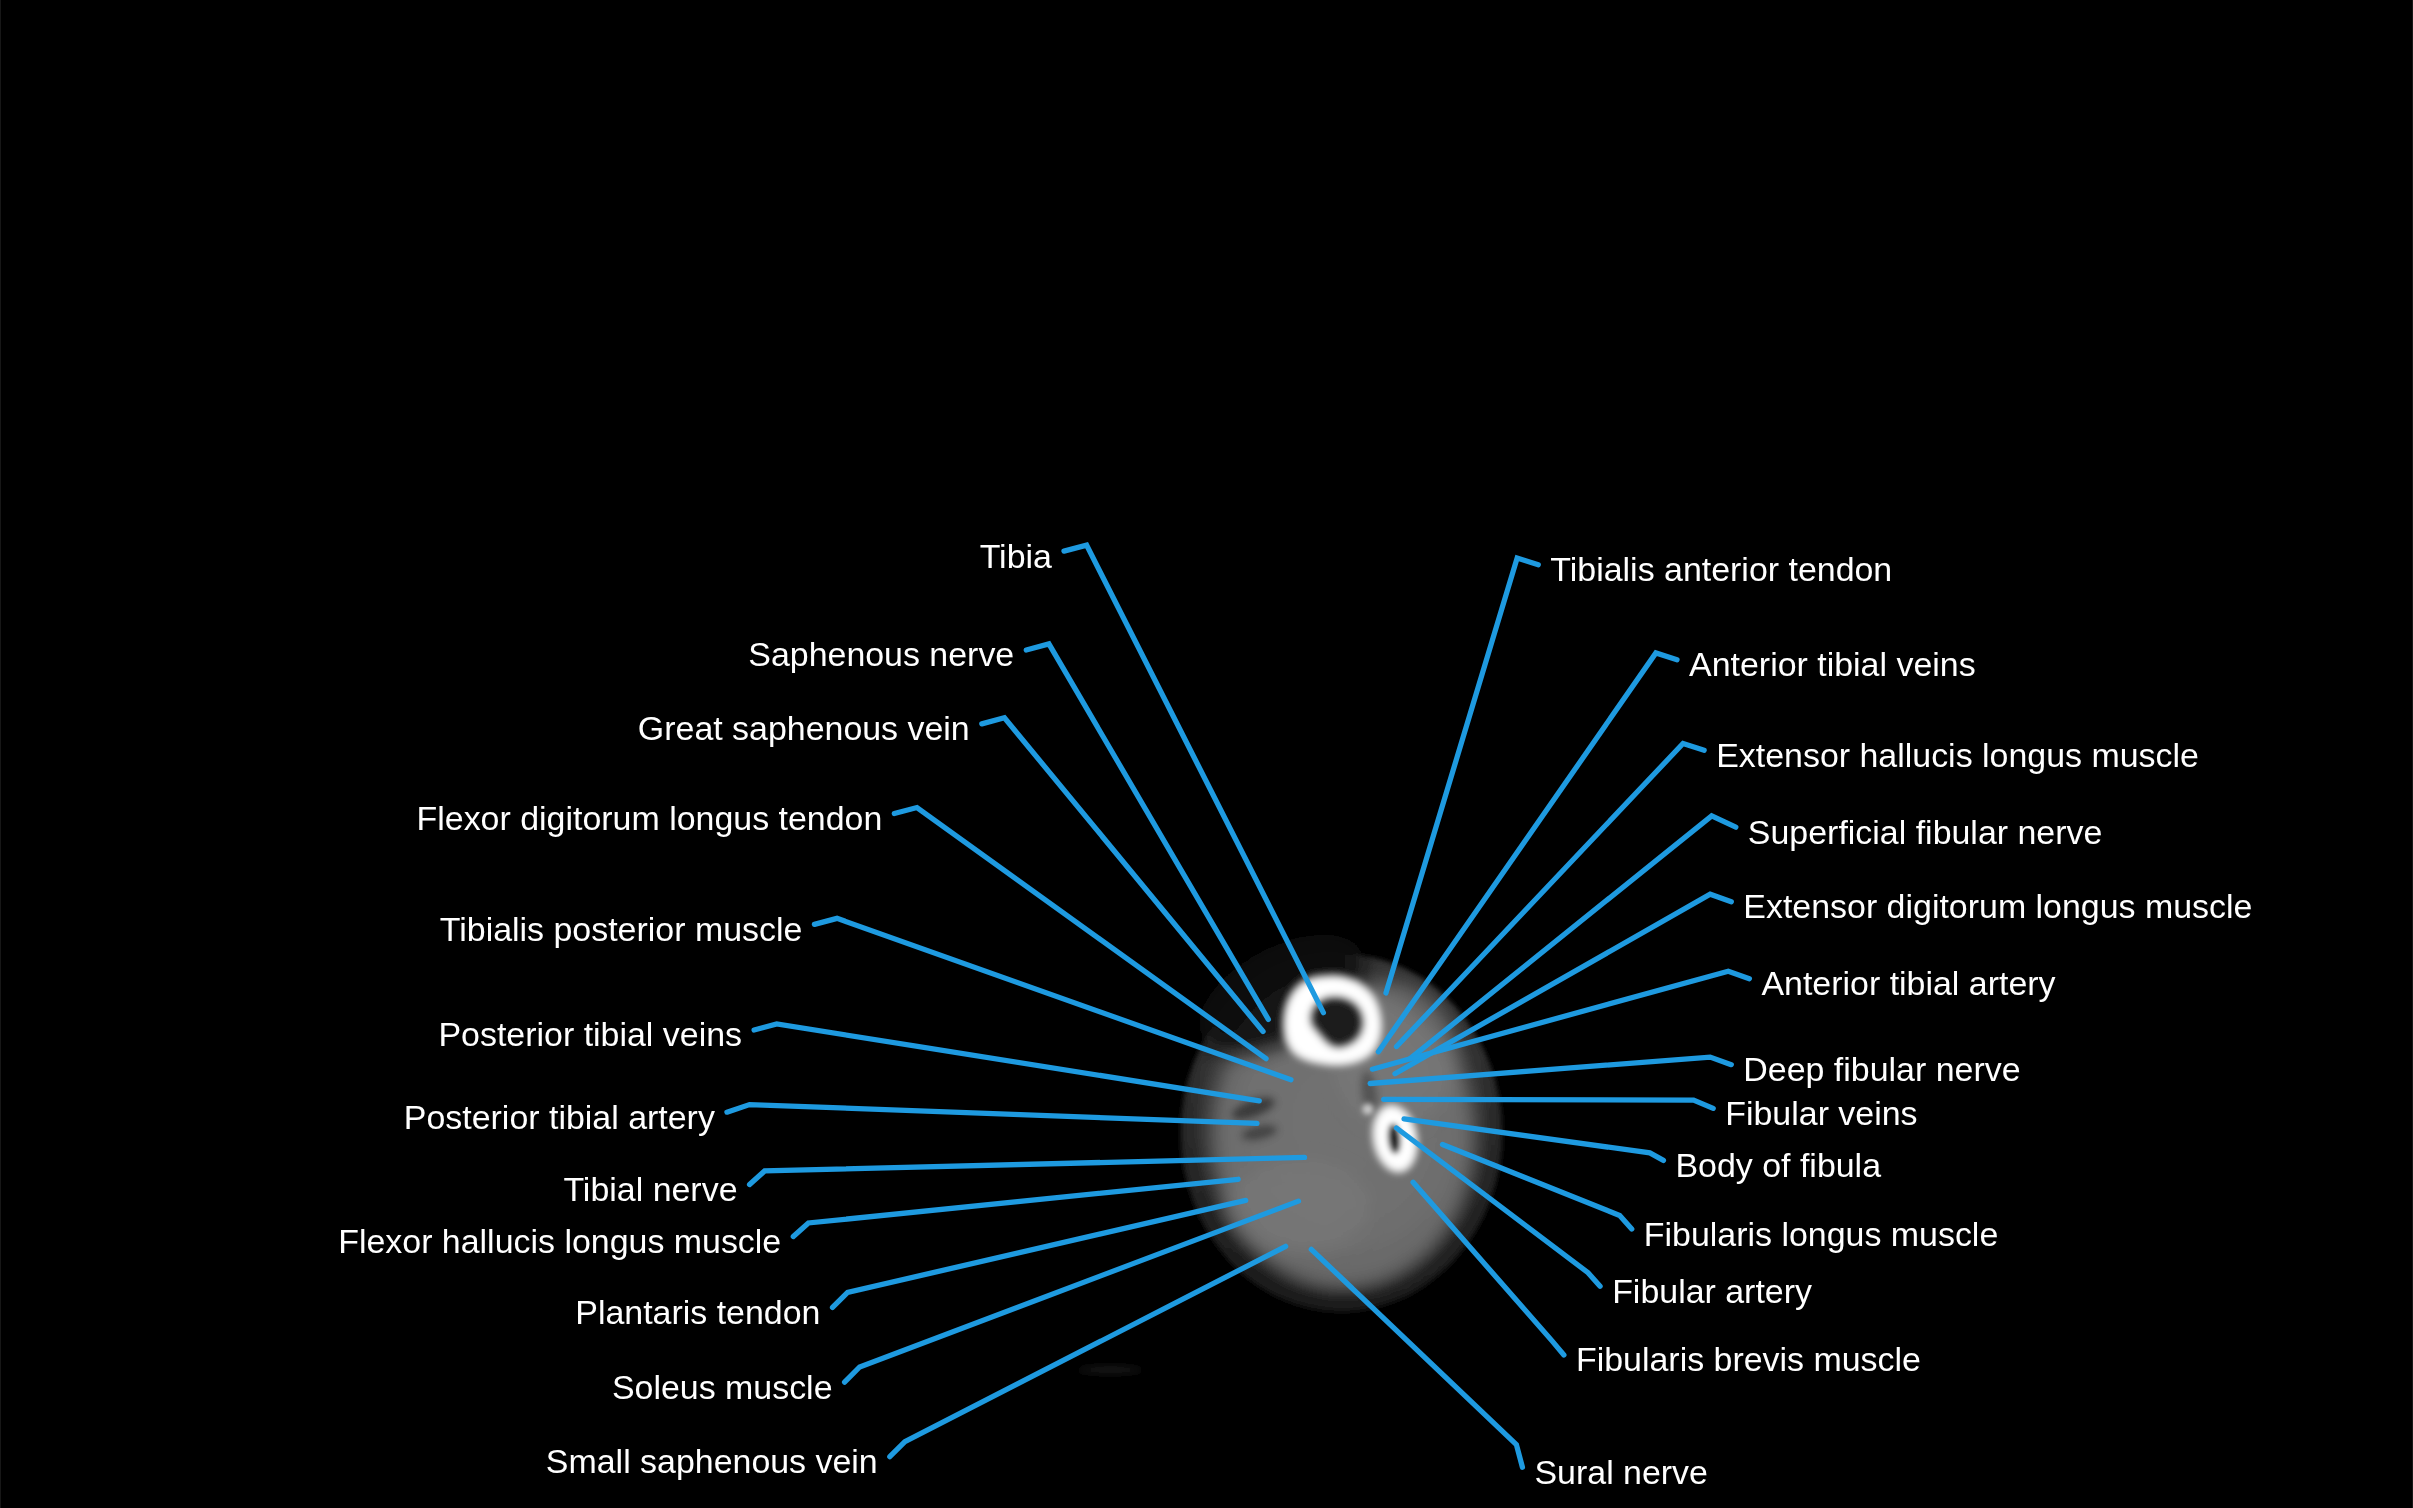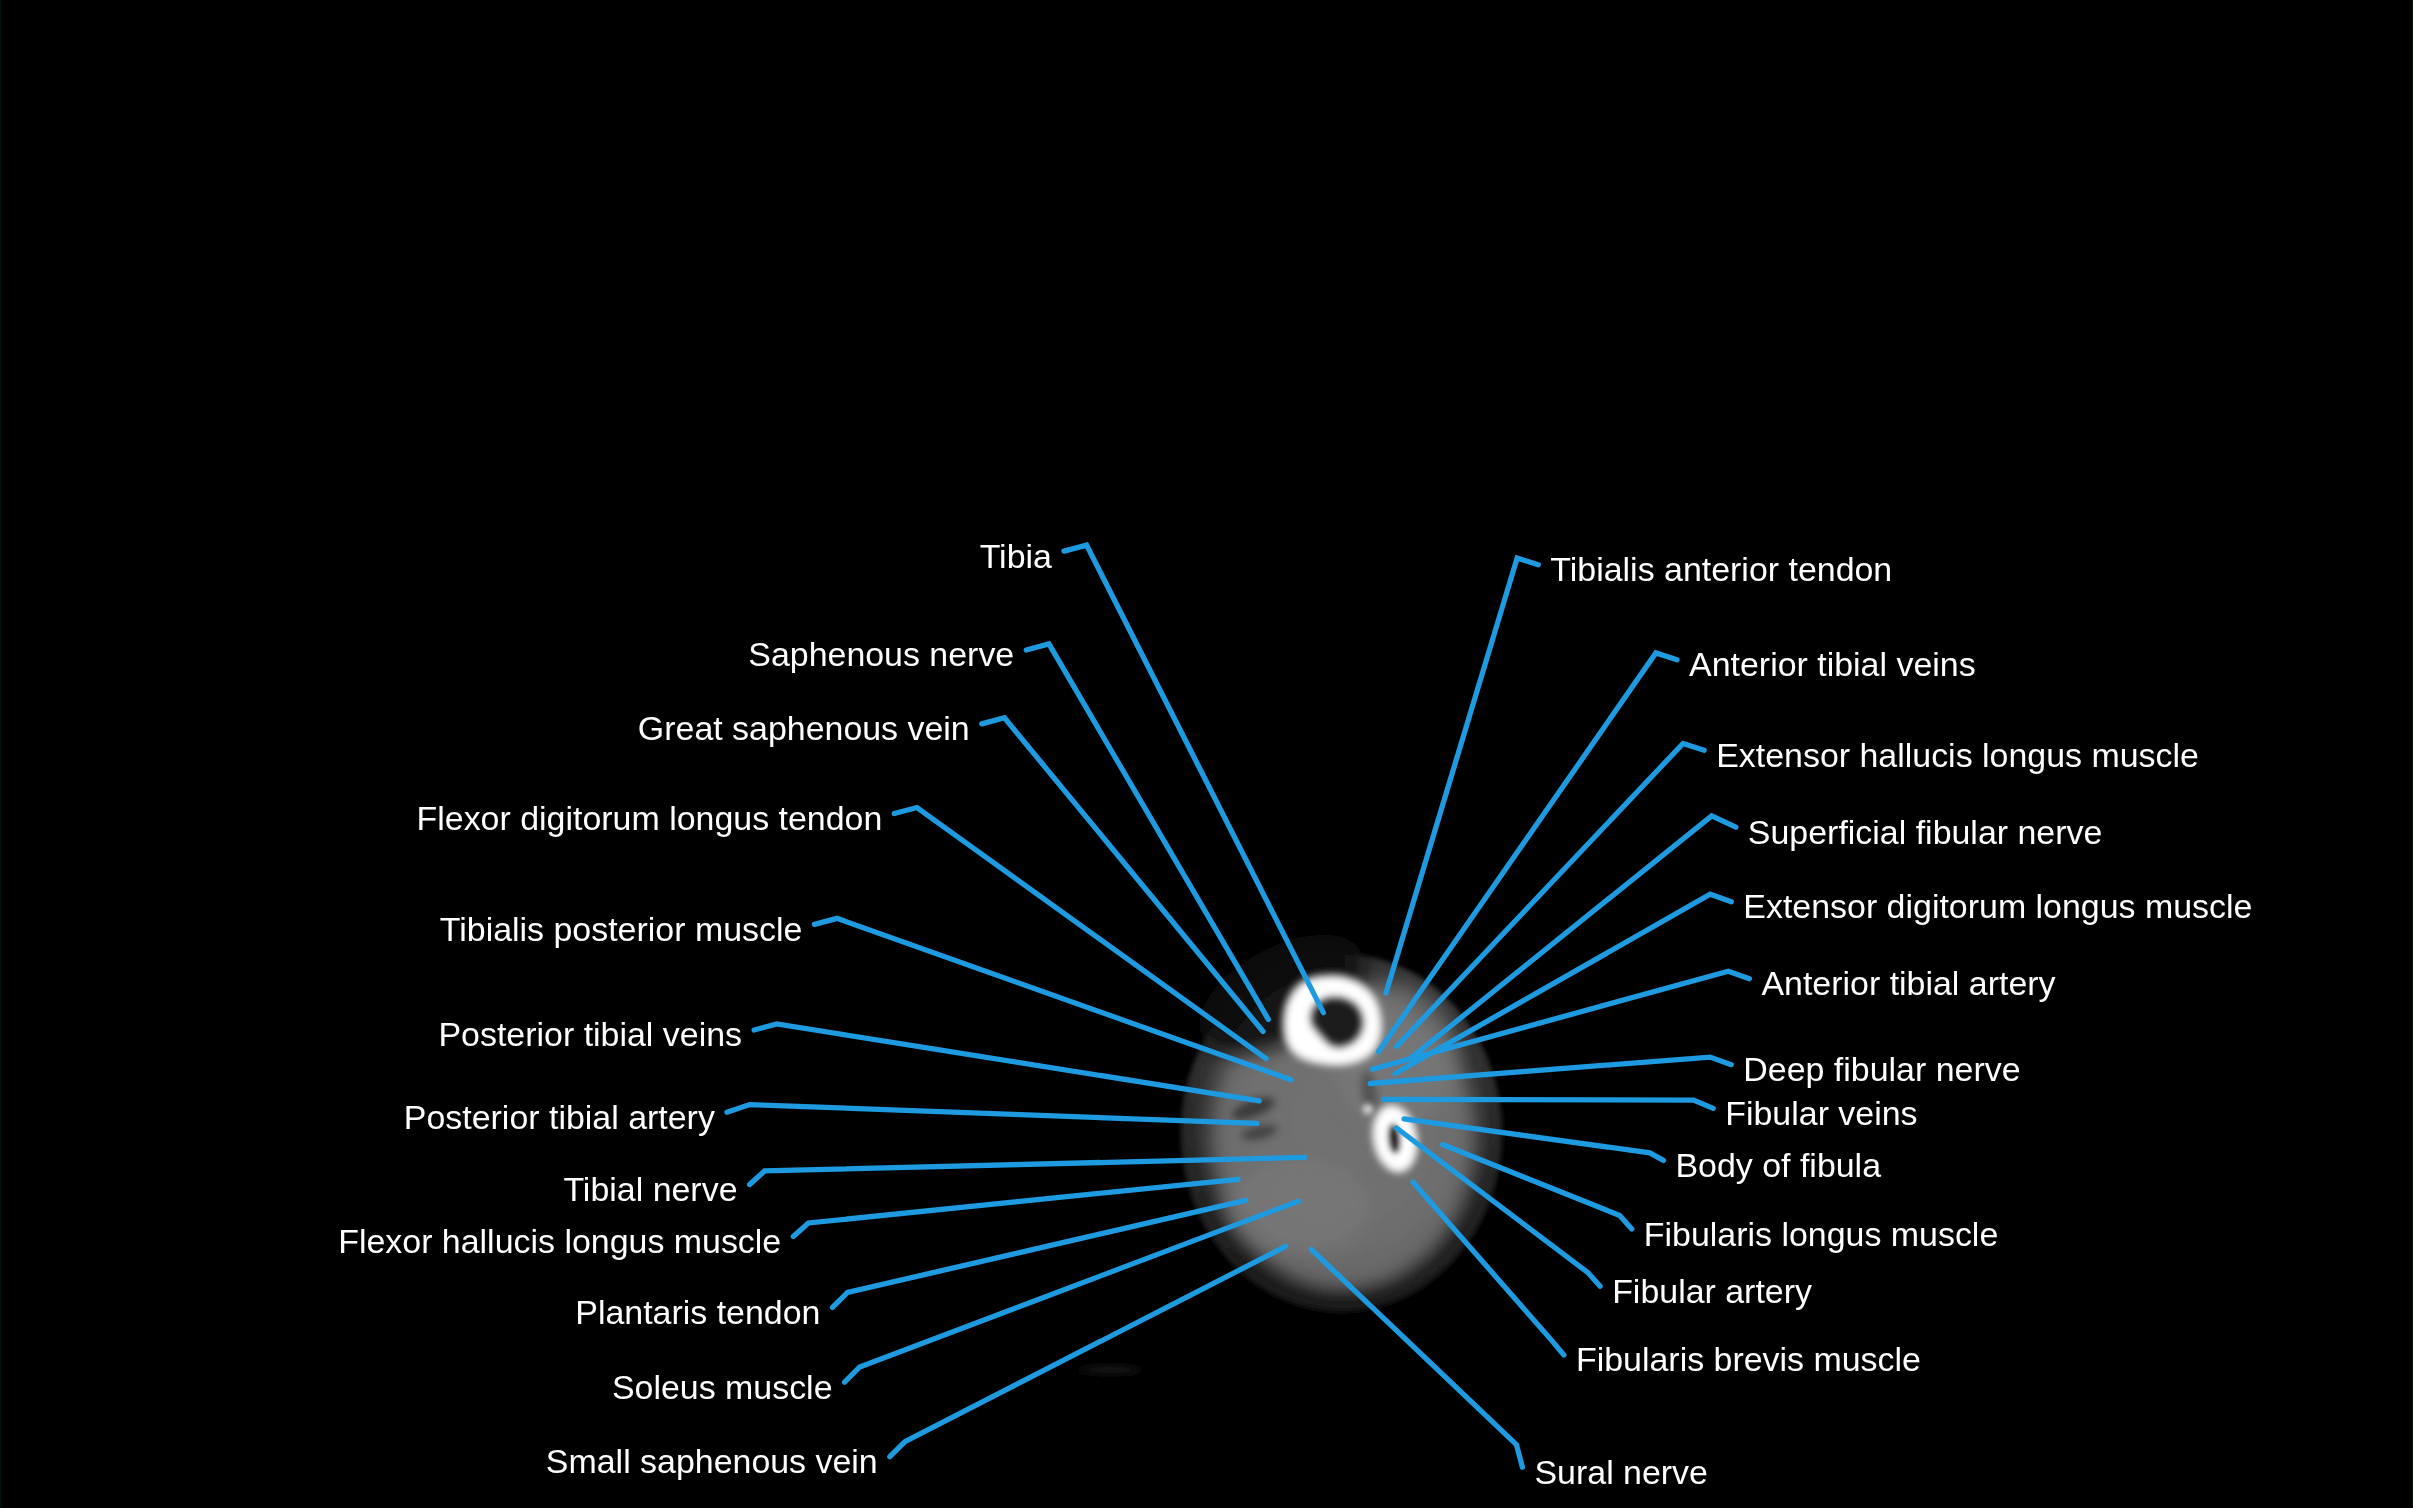--- a/index.html
+++ b/index.html
@@ -4,21 +4,21 @@
 <style>
   html, body {
     margin: 0;
     padding: 0;
     background: #000000;
   }
   .stage {
     position: relative;
     width: 2413px;
     height: 1508px;
-    background: #22c55e;
+    background: #e5e5e5;
     overflow: hidden;
   }
   svg.figure {
     display: block;
     width: 2413px;
     height: 1508px;
   }
   text.anat-label {
     font-family: "Liberation Sans", "DejaVu Sans", sans-serif;
     font-size: 45px;

